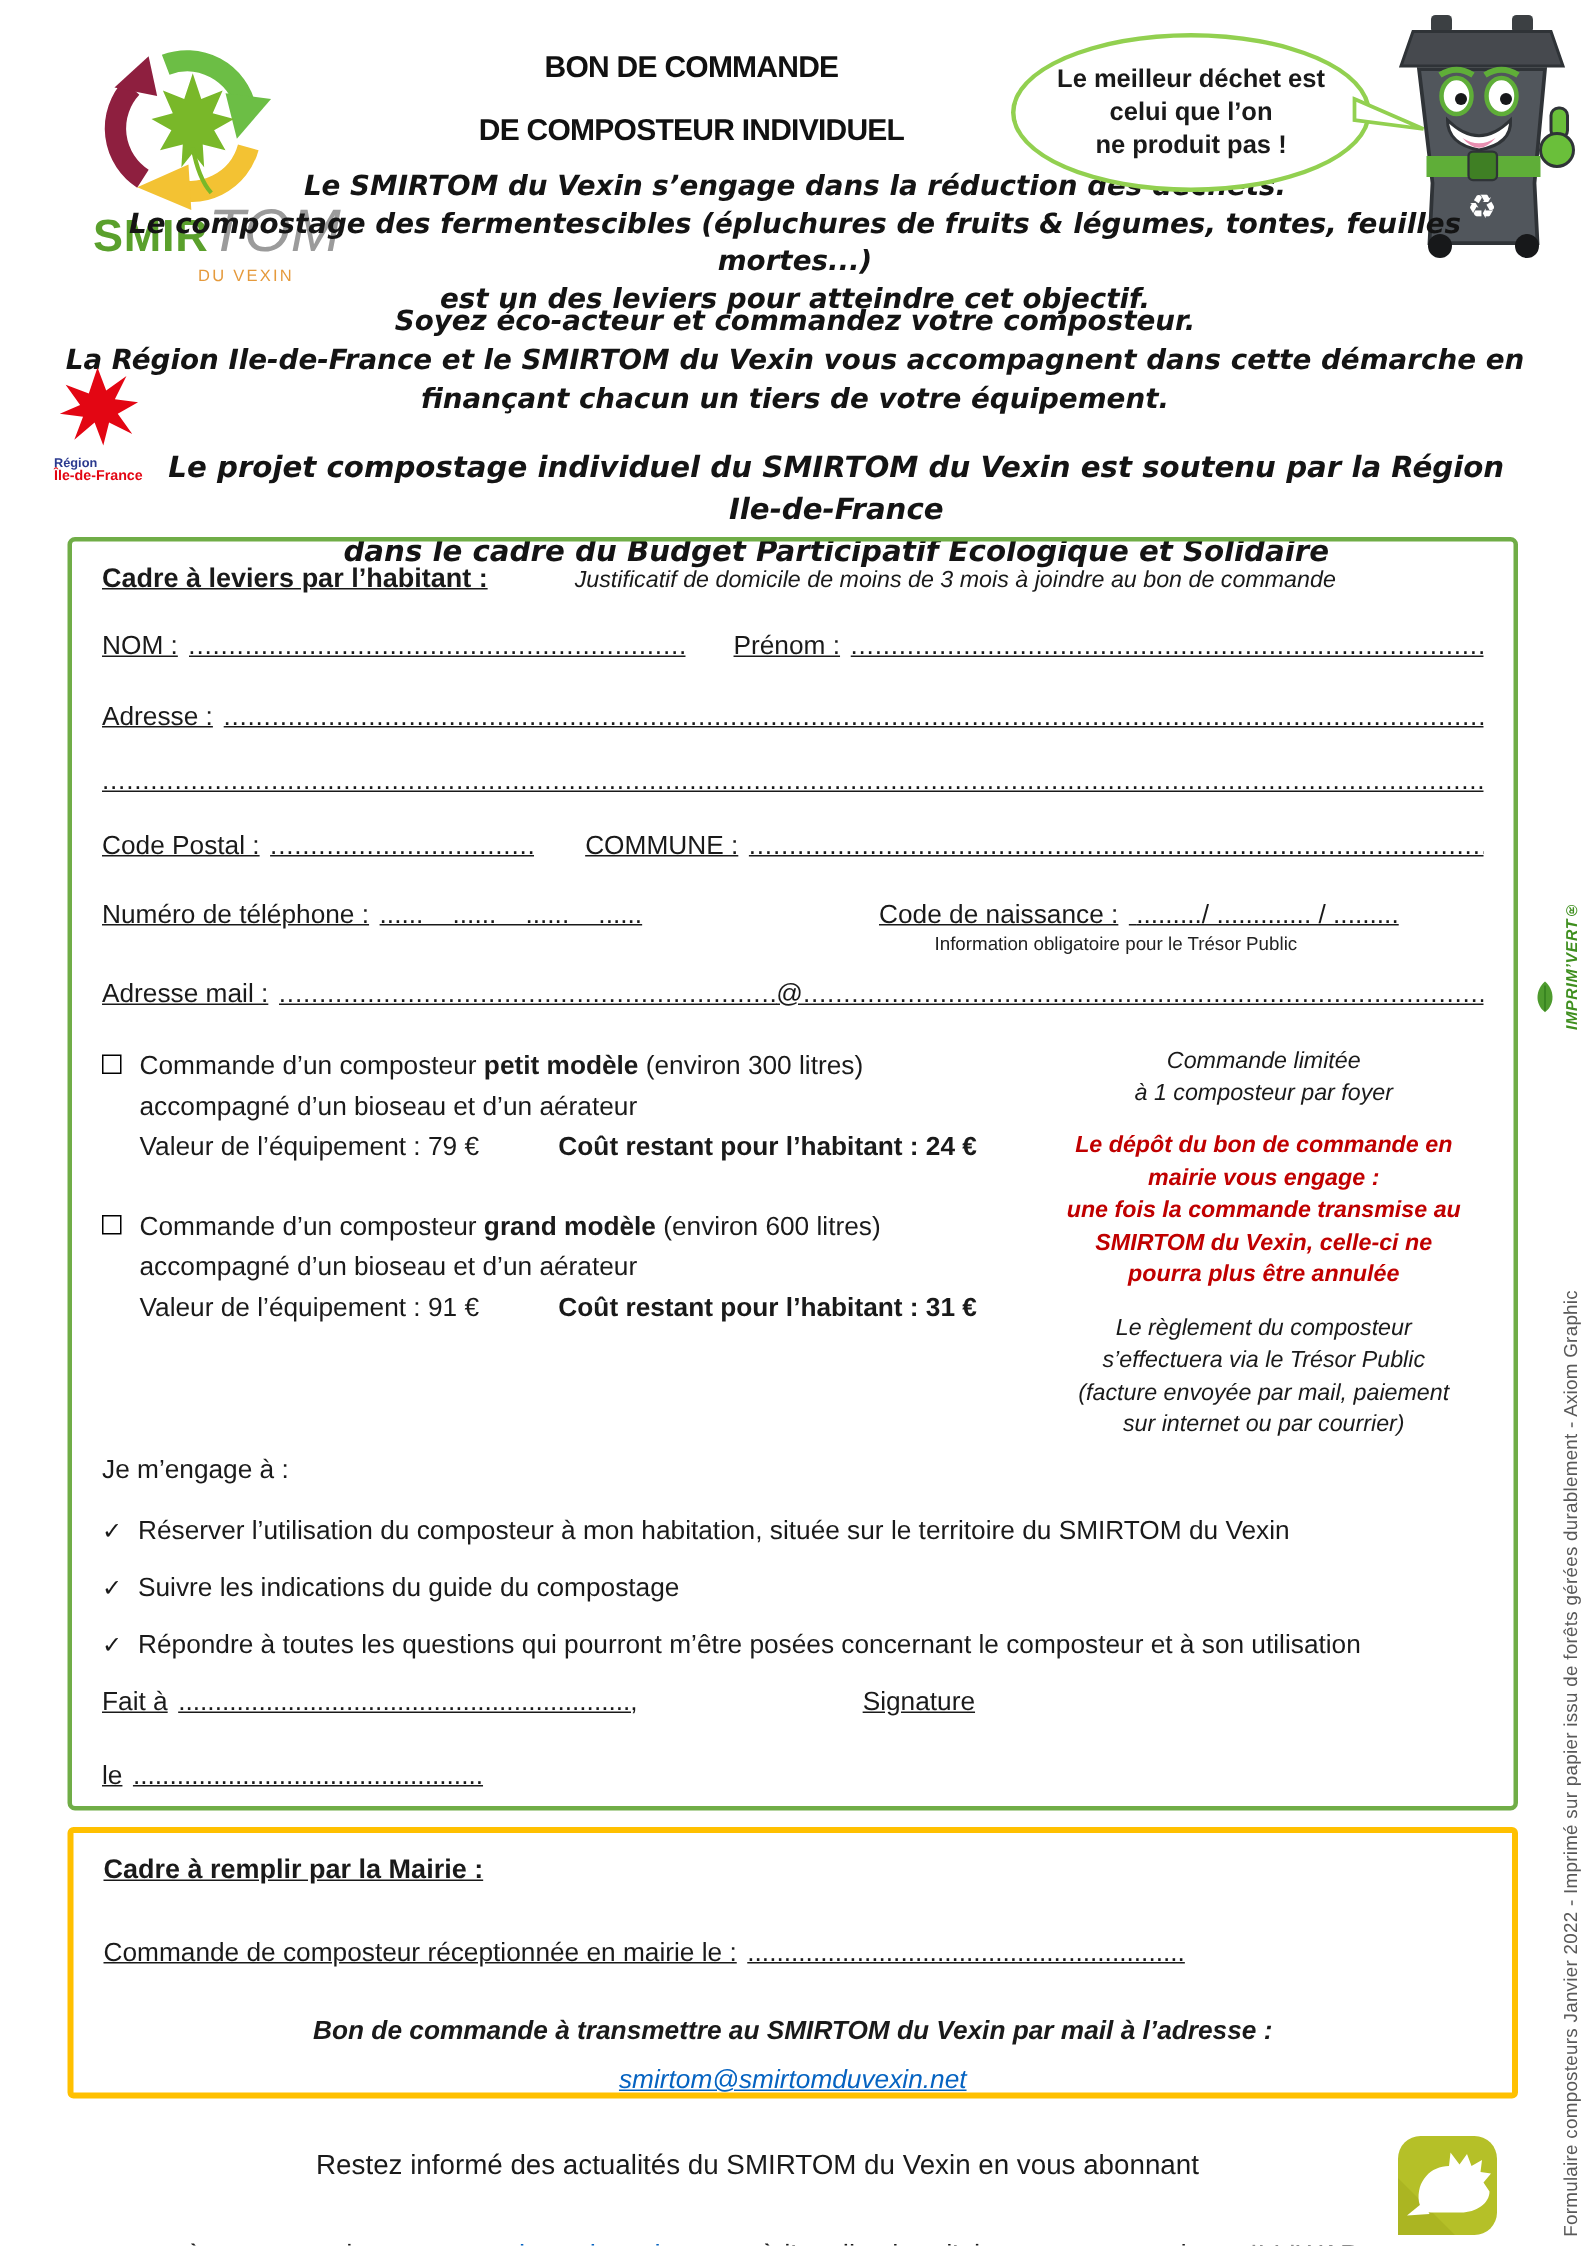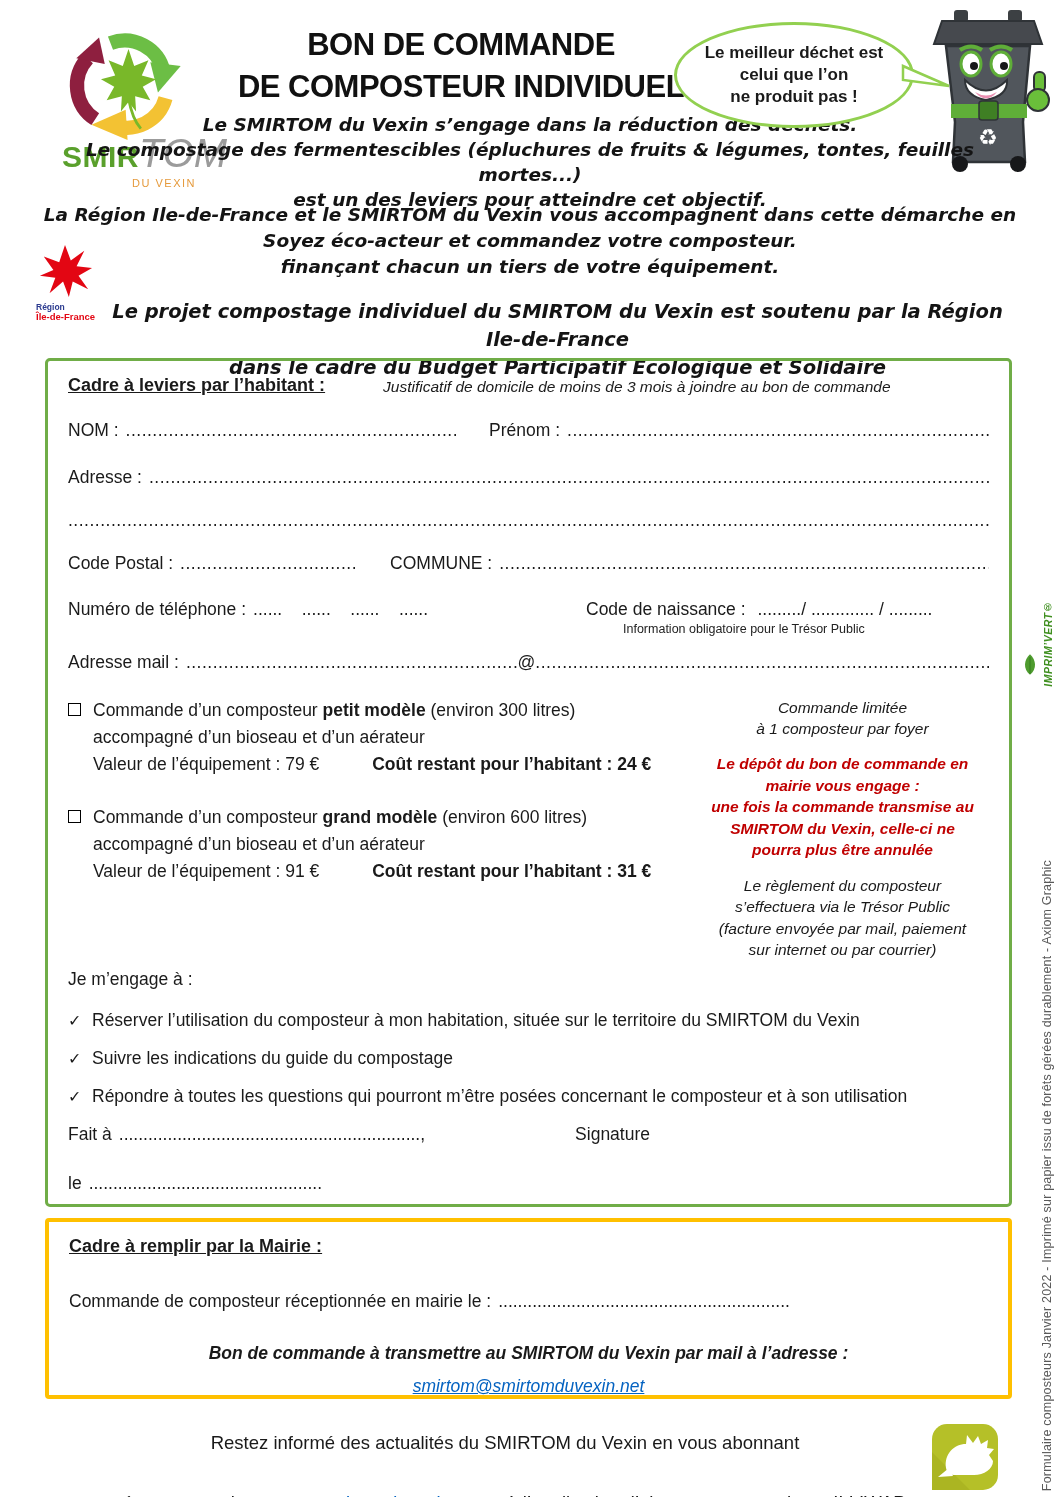--- a/index.html
+++ b/index.html
@@ -11,21 +11,21 @@
   .abs { position:absolute; }
 
   
   .smirtom-logo { left:36px; top:28px; width:190px; }
   .logo-text { margin-top:-6px; padding-left:26px; line-height:30px; white-space:nowrap; }
   .logo-text .smir { color:#5AA02C; font-weight:bold; font-size:30px; letter-spacing:.5px; }
   .logo-text .tom  { color:#9B9B9B; font-size:40px; font-style:italic; font-weight:400; }
   .logo-sub { color:#E59A3C; font-size:11px; letter-spacing:1.5px; text-align:right; width:160px; padding-left:26px; }
 
   .page-title { left:222px; top:24px; width:478px; text-align:center;
-    font-weight:bold; font-size:31px; line-height:42px; letter-spacing:-.5px; color:#111; }
+    font-weight:bold; font-size:20px; line-height:42px; letter-spacing:-.5px; color:#111; }
 
   .bubble { left:674px; top:22px; width:240px; height:106px; background:#fff;
     border:3px solid #92D050; border-radius:50%; display:flex; flex-direction:column;
     justify-content:center; align-items:center; font-weight:bold; font-size:17px; line-height:22px;
     text-align:center; z-index:2; }
   .bubble-tail { left:901px; top:60px; z-index:3; }
 
   .mascot { left:924px; top:4px; }
 
   
@@ -41,21 +41,21 @@
 
   
   .habitant-box { left:45px; top:358px; width:967px; height:849px;
     border:3px solid #70AD47; border-radius:5px; padding:14px 20px; overflow:hidden; }
   .mairie-box { left:45px; top:1218px; width:967px; height:181px;
     border:4px solid #FFC000; border-radius:4px; padding:14px 20px; overflow:hidden; }
 
   .box-heading { font-weight:bold; font-size:18px; text-decoration:underline; white-space:nowrap; }
   .justificatif { font-style:italic; font-size:15.5px; margin-left:58px; padding-top:3px; white-space:nowrap; }
 
-  .frow { display:flex; align-items:flex-end; font-size:17.5px; white-space:nowrap; }
+  .frow { display:flex; align-items:flex-end; font-size:17.5px; white-space:nowrap;text-decoration:underline; }
   .frow .lbl { margin-right:7px; flex:none; }
   .dots { overflow:hidden; white-space:pre; letter-spacing:.5px; }
   .grow { flex:1 1 auto; }
   .pre { white-space:pre; }
 
   .r-head { margin-bottom:24px; display:flex; }
   .r-nom { margin-bottom:26px; }
   .r-adr { margin-bottom:22px; }
   .r-adr2 { margin-bottom:22px; }
   .r-cp { margin-bottom:25px; }
@@ -162,22 +162,22 @@
   <circle cx="114" cy="96" r="11" fill="#6ABF3A" stroke="#2F3337" stroke-width="2"></circle>
 </svg>
 
 <div class="abs handwrite intro1">
   <div>Le SMIRTOM du Vexin s’engage dans la réduction des déchets.</div>
   <div>Le compostage des fermentescibles (épluchures de fruits &amp; légumes, tontes, feuilles mortes...)</div>
   <div>est un des leviers pour atteindre cet objectif.</div>
 </div>
 
 <div class="abs handwrite intro2">
+  <div>Soyez éco-acteur et commandez votre composteur.</div>
   <div>La Région Ile-de-France et le SMIRTOM du Vexin vous accompagnent dans cette démarche  en</div>
-  <div>Soyez éco-acteur et commandez votre composteur.</div>
   <div>finançant chacun un tiers de votre équipement.</div>
 </div>
 
 <div class="abs region-logo">
   <svg width="58" height="56" viewBox="0 0 60 58">
     <polygon points="30,2 36,18 50,8 42,24 58,26 44,34 54,48 38,40 34,56 28,40 14,52 20,36 4,34 18,28 8,14 24,20" fill="#E30613"></polygon>
   </svg>
   <div class="region-cap1">Région</div>
   <div class="region-cap2">Île-de-France</div>
 </div>

